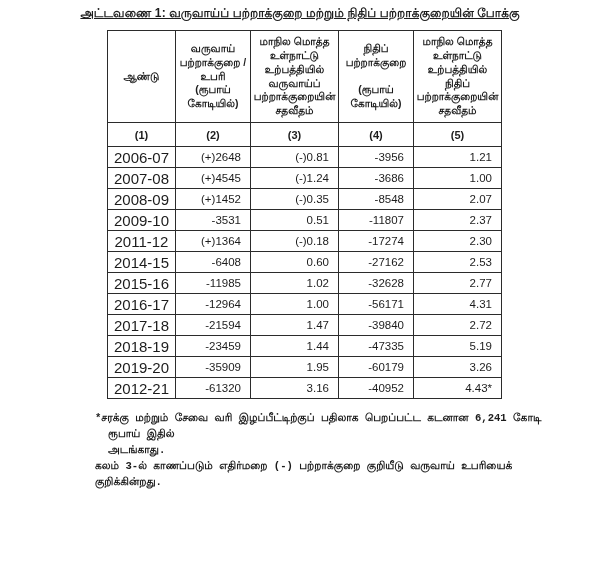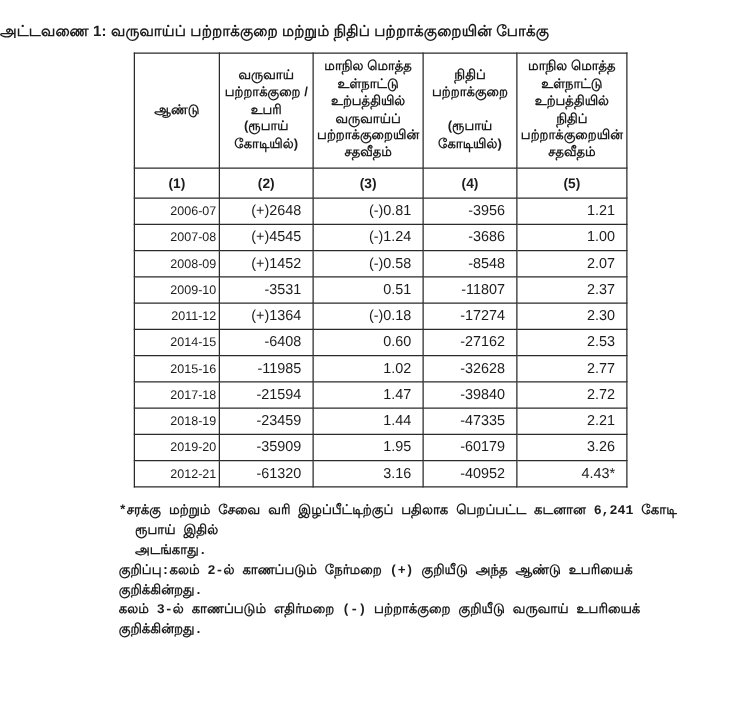--- a/index.html
+++ b/index.html
@@ -5,25 +5,26 @@
   * { margin: 0; padding: 0; box-sizing: border-box; }
   html, body {
     width: 600px; height: 573px;
     background: #ffffff;
     font-family: "Liberation Sans", "DejaVu Sans", sans-serif;
     color: #1c1c1c;
   }
   .page { width: 600px; height: 573px; overflow: hidden; }
 
   .title {
-    margin-top: 18px;
-    text-align: left;
+    margin-top: 6px;
+    text-align: center;
     font-size: 12px;
     font-weight: bold;
     letter-spacing: 0.1px;
+    text-decoration: underline;
   }
 
   table.deficit {
     margin: 9px 0 0 107px;
     border-collapse: collapse;
     table-layout: fixed;
     width: 394px;
   }
   table.deficit th, table.deficit td {
     border: 1.5px solid #2b2b2b;
@@ -41,23 +42,23 @@
   }
   .ncell {
     height: 24px;
     font-size: 11px;
     font-weight: bold;
     text-align: center;
     vertical-align: middle;
   }
   .year-cell {
     height: 21px;
-    font-size: 10px;
+    font-size: 15px;
     font-weight: normal;
-    text-align: right;
+    text-align: center;
     vertical-align: middle;
     padding: 1px 2px;
   }
   .value-cell {
     height: 20px;
     font-size: 11.5px;
     font-weight: normal;
     text-align: right;
     vertical-align: middle;
     padding: 1px 9px 1px 2px;
@@ -134,21 +135,21 @@
         <tr>
           <td class="year-cell">2007-08</td>
           <td class="value-cell">(+)4545</td>
           <td class="value-cell">(-)1.24</td>
           <td class="value-cell">-3686</td>
           <td class="value-cell">1.00</td>
         </tr>
         <tr>
           <td class="year-cell">2008-09</td>
           <td class="value-cell">(+)1452</td>
-          <td class="value-cell">(-)0.58</td>
+          <td class="value-cell">(-)0.35</td>
           <td class="value-cell">-8548</td>
           <td class="value-cell">2.07</td>
         </tr>
         <tr>
           <td class="year-cell">2009-10</td>
           <td class="value-cell">-3531</td>
           <td class="value-cell">0.51</td>
           <td class="value-cell">-11807</td>
           <td class="value-cell">2.37</td>
         </tr>
@@ -167,32 +168,39 @@
           <td class="value-cell">2.53</td>
         </tr>
         <tr>
           <td class="year-cell">2015-16</td>
           <td class="value-cell">-11985</td>
           <td class="value-cell">1.02</td>
           <td class="value-cell">-32628</td>
           <td class="value-cell">2.77</td>
         </tr>
         <tr>
+          <td class="year-cell">2016-17</td>
+          <td class="value-cell">-12964</td>
+          <td class="value-cell">1.00</td>
+          <td class="value-cell">-56171</td>
+          <td class="value-cell">4.31</td>
+        </tr>
+        <tr>
           <td class="year-cell">2017-18</td>
           <td class="value-cell">-21594</td>
           <td class="value-cell">1.47</td>
           <td class="value-cell">-39840</td>
           <td class="value-cell">2.72</td>
         </tr>
         <tr>
           <td class="year-cell">2018-19</td>
           <td class="value-cell">-23459</td>
           <td class="value-cell">1.44</td>
           <td class="value-cell">-47335</td>
-          <td class="value-cell">2.21</td>
+          <td class="value-cell">5.19</td>
         </tr>
         <tr>
           <td class="year-cell">2019-20</td>
           <td class="value-cell">-35909</td>
           <td class="value-cell">1.95</td>
           <td class="value-cell">-60179</td>
           <td class="value-cell">3.26</td>
         </tr>
         <tr>
           <td class="year-cell">2012-21</td>
@@ -200,17 +208,16 @@
           <td class="value-cell">3.16</td>
           <td class="value-cell">-40952</td>
           <td class="value-cell">4.43*</td>
         </tr>
       </tbody>
   </table>
 
   <div class="footnotes" id="footnotes">
       <div class="fn hang">*சரக்கு மற்றும் சேவை வரி இழப்பீட்டிற்குப் பதிலாக பெறப்பட்ட கடனான 6,241 கோடி ரூபாய் இதில்
 அடங்காது.</div>
-      <div class="fn">குறிப்பு:கலம் 2-ல் காணப்படும் நேர்மறை (+) குறியீடு அந்த ஆண்டு உபரியைக் குறிக்கின்றது.</div>
       <div class="fn">கலம் 3-ல் காணப்படும் எதிர்மறை (-) பற்றாக்குறை குறியீடு வருவாய் உபரியைக் குறிக்கின்றது.</div>
     </div>
 
 </div>
 
 </body></html>

